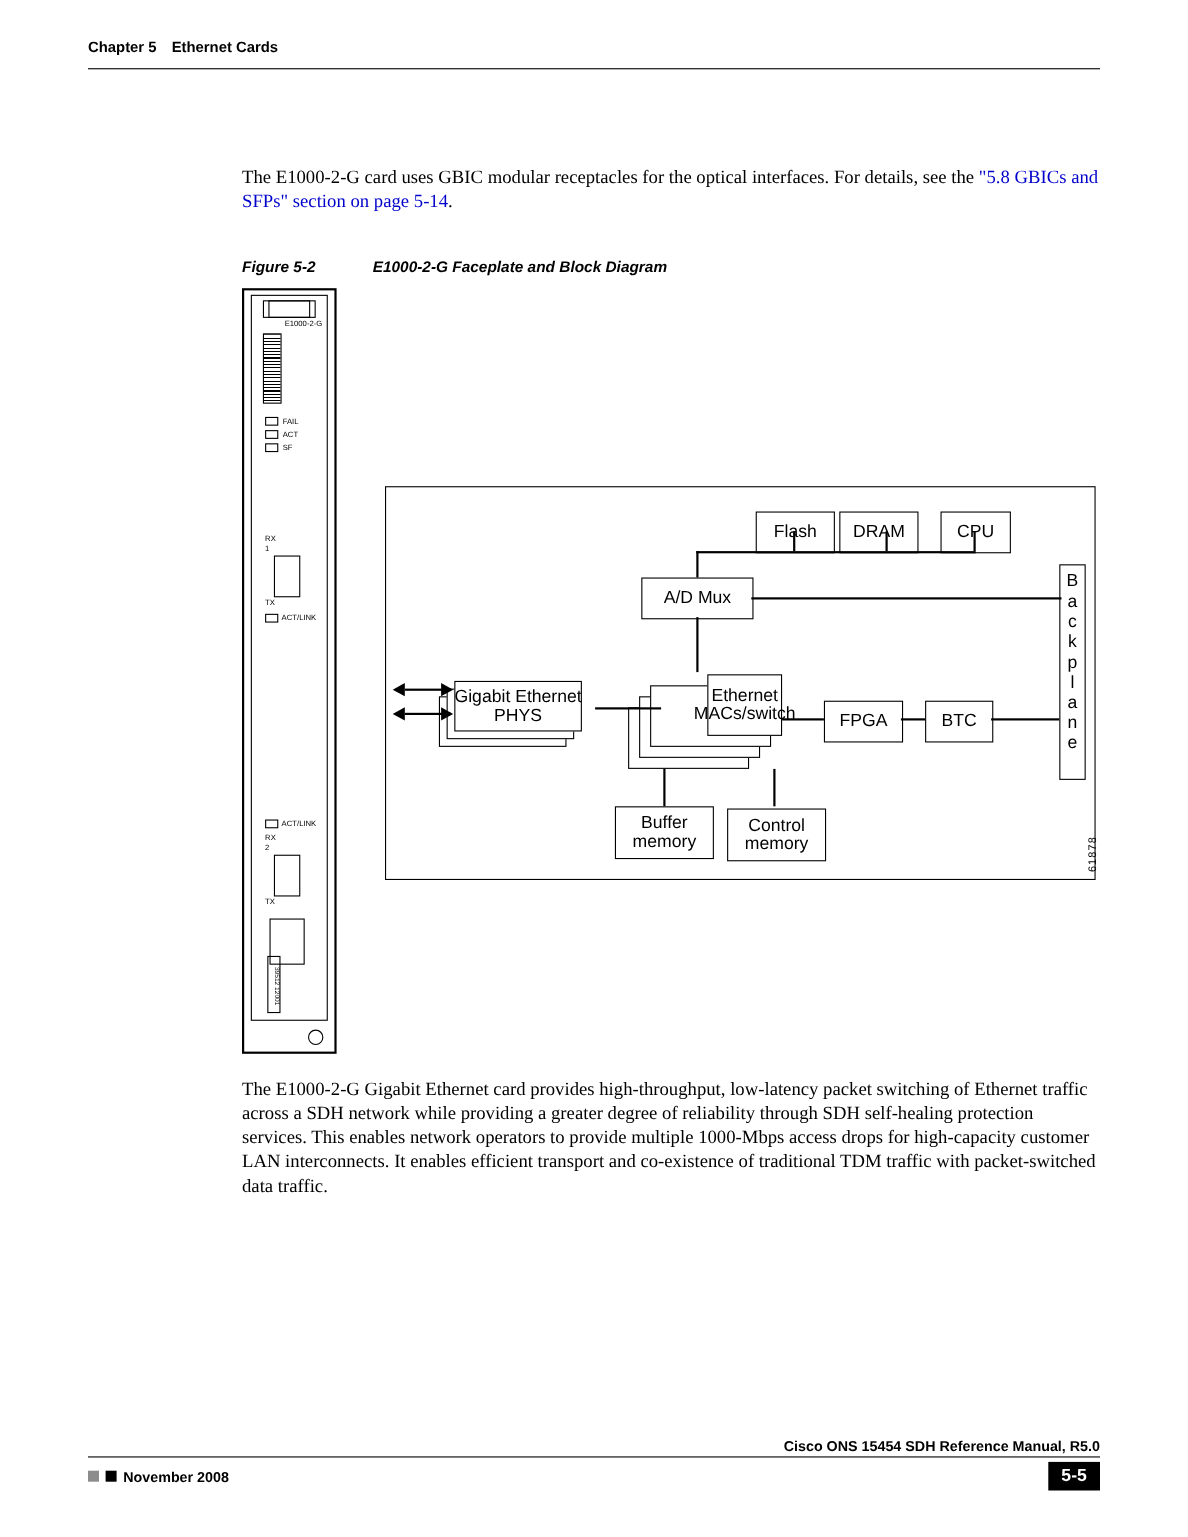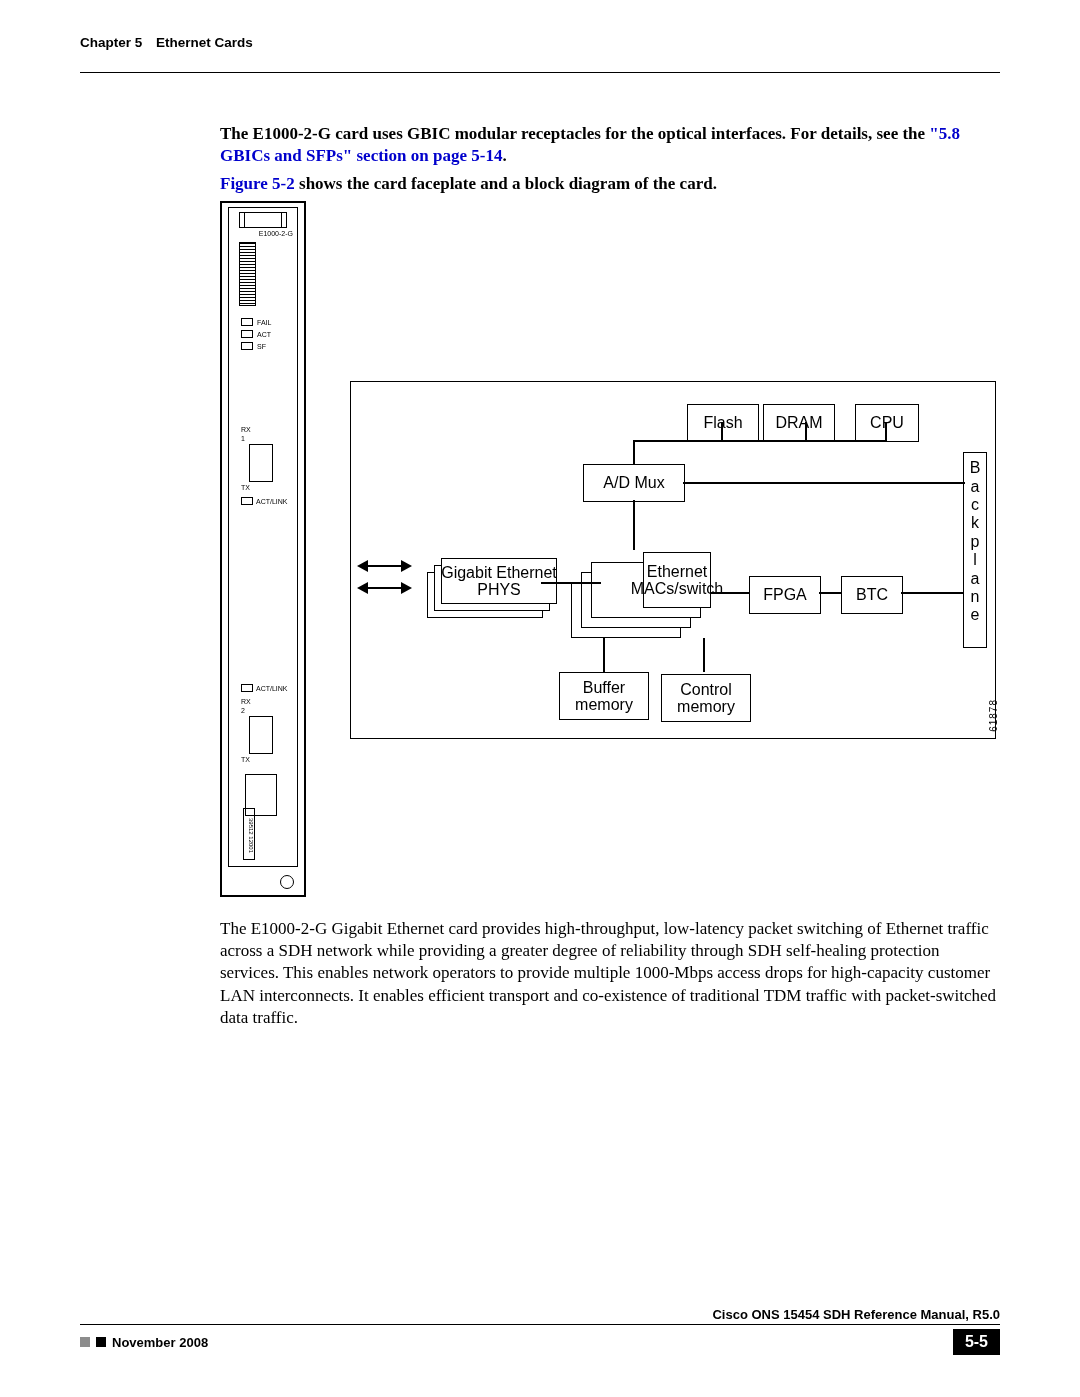--- a/index.html
+++ b/index.html
@@ -14,39 +14,38 @@
     padding: 35px 80px 40px 80px;
     position: relative;
     min-height: 1310px;
   }
   .header {
     display: flex;
     justify-content: space-between;
     font-family: Arial, Helvetica, sans-serif;
     font-weight: bold;
     font-size: 13.5px;
-    margin-bottom: 22px;
+    margin-bottom: 12px;
   }
   .header-left .chapter-num { margin-right: 10px; }
   .subheader {
     text-align: right;
     font-family: Arial, Helvetica, sans-serif;
     font-weight: bold;
     font-size: 13px;
   }
   .subheader-inner { display:inline-flex; align-items:center; gap:6px; }
   .sq { width:10px; height:10px; background:#000; display:inline-block; }
   .sq-dim { opacity:0.45; }
   .rule { border-top: 1px solid #000; margin: 3px 0 6px 0; }
   .body-text {
     font-size: 17px;
     line-height: 1.3;
     margin-left: 140px;
-    margin-top: 50px;
-    font-weight: bold;
+    margin-top: 87px;
   }
   .body-text p { margin: 0 0 6px 0; }
   .body-text a, .link { color: #0000cc; text-decoration: none; }
   .fig-caption {
     font-family: Arial, Helvetica, sans-serif;
     font-style: italic;
     font-weight: bold;
     font-size: 14px;
     margin: 40px 0 12px 140px;
   }
@@ -143,25 +142,26 @@
       <span>Ethernet Cards</span>
     </div>
   </div>
   <div class="rule"></div>
 
   <div class="body-text">
     <p>
       <span>The E1000-2-G card uses GBIC modular receptacles for the optical interfaces. For details, see the </span>
       <a href="#" class="link">"5.8  GBICs and SFPs" section on page 5-14</a><span>.</span>
     </p>
-    <p>
-      <a href="#" class="link">Figure 5-2</a><span> shows the card faceplate and a block diagram of the card.</span>
-    </p>
-  </div>
-
+  </div>
+
+  <div class="fig-caption">
+    <span class="fignum">Figure 5-2</span>
+    <span>E1000-2-G Faceplate and Block Diagram</span>
+  </div>
 
   <div class="figure-area">
 
     <div class="faceplate">
       <div class="fp-inner">
         <div class="ej-top"></div>
         <div class="ej-top2"></div>
         <div class="card-lbl">E1000-2-G</div>
         <div class="barcode"></div>
 
@@ -209,21 +209,21 @@
     </div>
 
     <div class="block-diagram">
 
       <div class="bd-box" style="left:336px; top:22px; width:70px; height:36px;">Flash</div>
       <div class="bd-box" style="left:412px; top:22px; width:70px; height:36px;">DRAM</div>
       <div class="bd-box" style="left:504px; top:22px; width:62px; height:36px;">CPU</div>
 
       <div class="bd-box" style="left:232px; top:82px; width:100px; height:36px;">A/D Mux</div>
 
-      <div class="stack" style="left:76px; top:176px; width:130px; height:60px;border-radius:12px;">
+      <div class="stack" style="left:48px; top:176px; width:130px; height:60px;border-radius:12px;">
         <div class="layer" style="left:0; top:14px; right:14px; bottom:0;"></div>
         <div class="layer" style="left:7px; top:7px; right:7px; bottom:7px;"></div>
         <div class="layer bd-box" style="left:14px; top:0; right:0; bottom:14px; white-space:pre; line-height:1.1;">Gigabit Ethernet
 PHYS</div>
       </div>
 
       <div class="stack" style="left:220px; top:170px; width:140px; height:86px;">
         <div class="layer" style="left:0; top:30px; right:30px; bottom:0;"></div>
         <div class="layer" style="left:10px; top:20px; right:20px; bottom:10px;"></div>
         <div class="layer" style="left:20px; top:10px; right:10px; bottom:20px;"></div>

